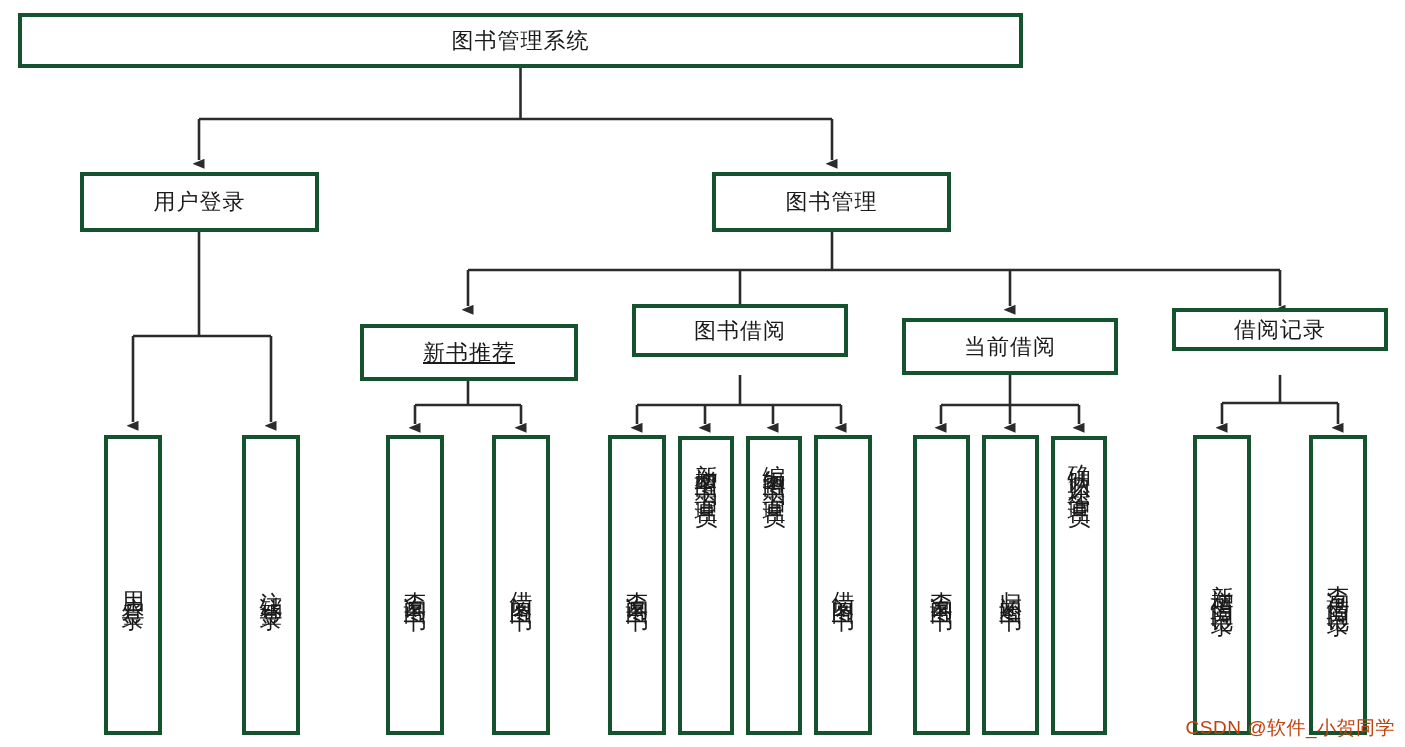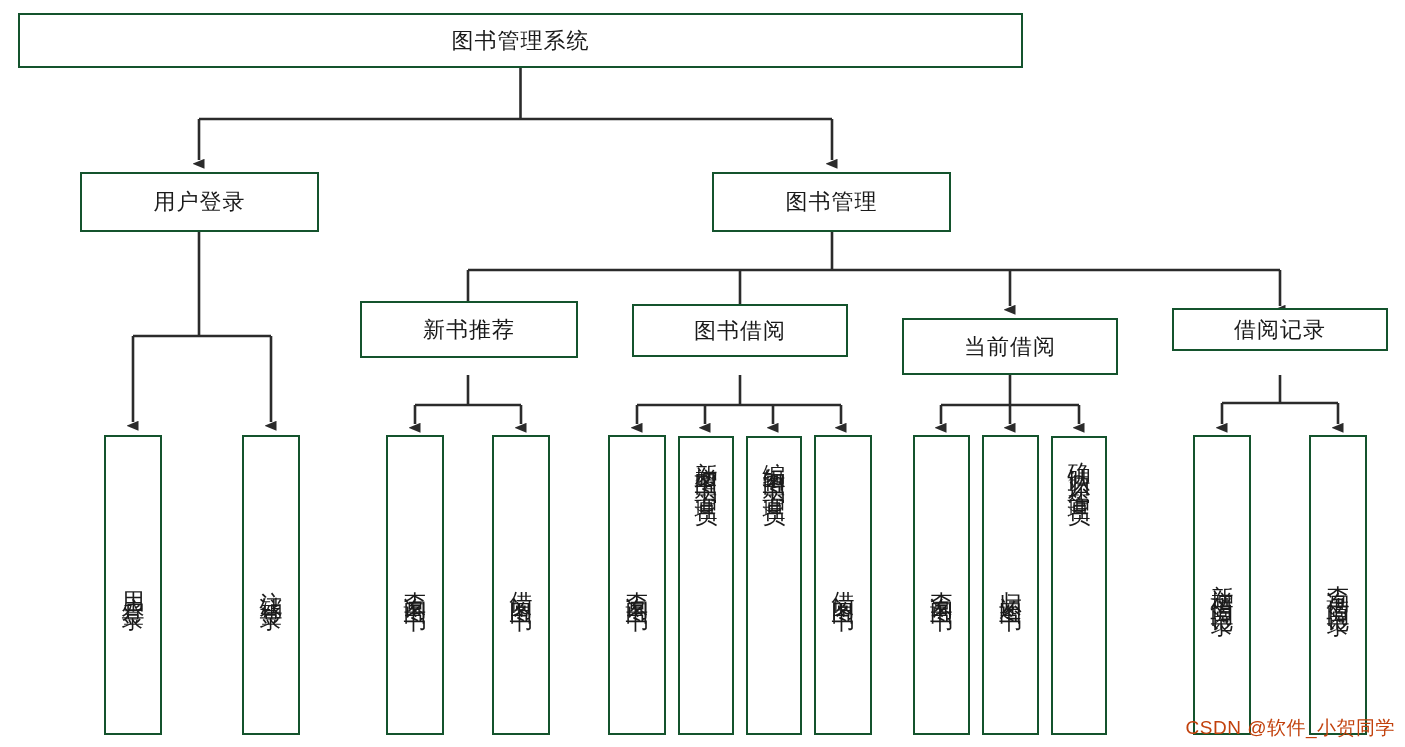--- a/index.html
+++ b/index.html
@@ -22,21 +22,21 @@
     position: absolute;
     left: 0;
     top: 0;
     width: 1405px;
     height: 747px;
   }
   .node {
     position: absolute;
     box-sizing: border-box;
     background: #ffffff;
-    border: 2px solid #14532d;
+    border: 4px solid #14532d;
     display: flex;
     align-items: center;
     justify-content: center;
     color: #1a1a1a;
     z-index: 3;
   }
   .node-label {
     font-size: 22px;
     line-height: 1.15;
     letter-spacing: 1px;
@@ -139,21 +139,21 @@
   </div>
 
   <div class="node horiz" style="left:80px; top:172px; width:239px; height:60px;">
     <span class="node-label">用户登录</span>
   </div>
 
   <div class="node horiz" style="left:712px; top:172px; width:239px; height:60px;text-align:right;">
     <span class="node-label">图书管理</span>
   </div>
 
-  <div class="node horiz" style="left:360px; top:301px; width:218px; height:57px;">
+  <div class="node horiz" style="left:360px; top:324px; width:218px; height:57px;text-decoration:underline;">
     <span class="node-label">新书推荐</span>
   </div>
 
   <div class="node horiz" style="left:632px; top:304px; width:216px; height:53px;">
     <span class="node-label">图书借阅</span>
   </div>
 
   <div class="node horiz" style="left:902px; top:318px; width:216px; height:57px;font-family:Liberation Serif, serif;">
     <span class="node-label">当前借阅</span>
   </div>

